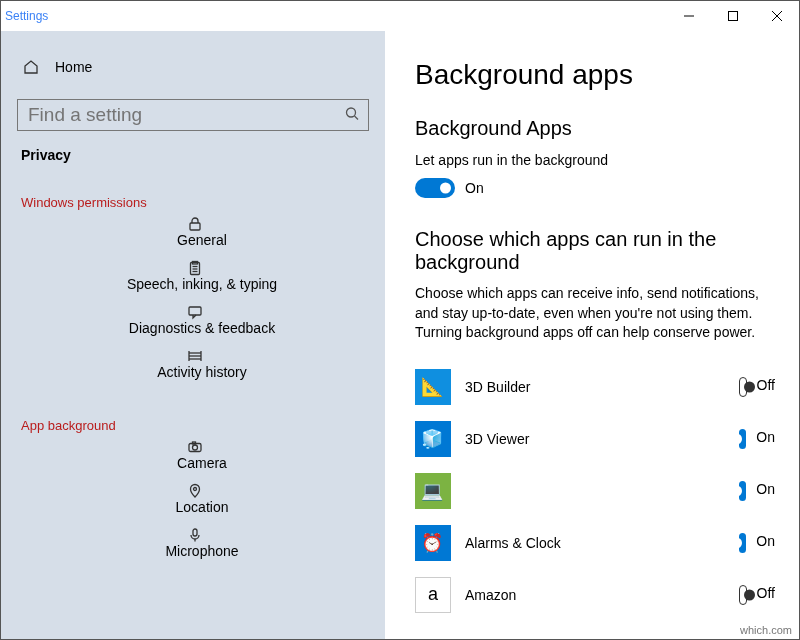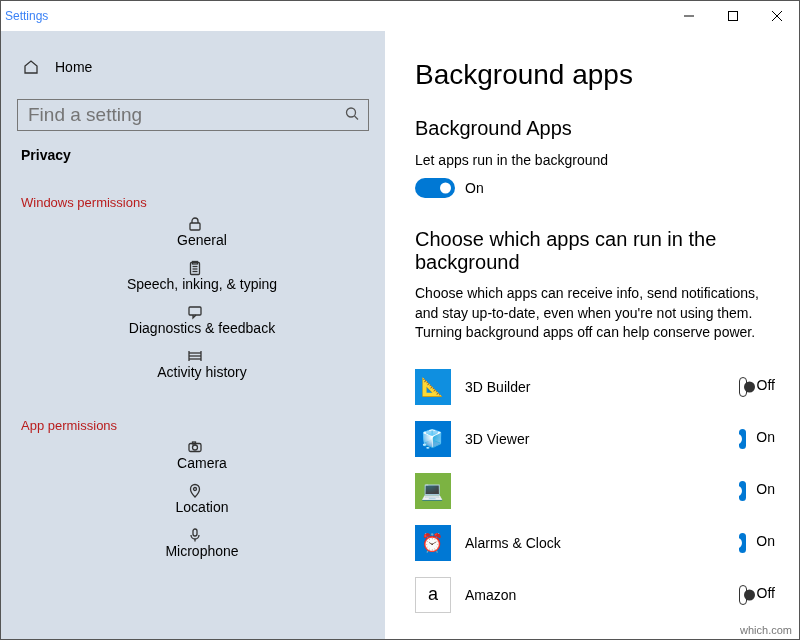--- a/index.html
+++ b/index.html
@@ -136,21 +136,21 @@
               <svg width="16" height="16" viewBox="0 0 16 16" fill="none" stroke="#333" stroke-width="1.3">
                 <line x1="2" y1="3" x2="2" y2="13"></line>
                 <line x1="14" y1="3" x2="14" y2="13"></line>
                 <line x1="2" y1="5" x2="14" y2="5"></line>
                 <line x1="2" y1="8" x2="14" y2="8"></line>
                 <line x1="2" y1="11" x2="14" y2="11"></line>
               </svg>
             </span>
             <span class="label">Activity history</span>
           </div>
-          <div class="group-header">App permissions</div>
+          <div class="group-header">App background</div>
           <div class="nav-item">
             <span class="icon">
               <svg width="16" height="16" viewBox="0 0 16 16" fill="none" stroke="#333" stroke-width="1.3">
                 <rect x="2" y="4.5" width="12" height="8" rx="1.5"></rect>
                 <circle cx="8" cy="8.5" r="2.5"></circle>
                 <rect x="5.5" y="3" width="3" height="2"></rect>
               </svg>
             </span>
             <span class="label">Camera</span>
           </div>

